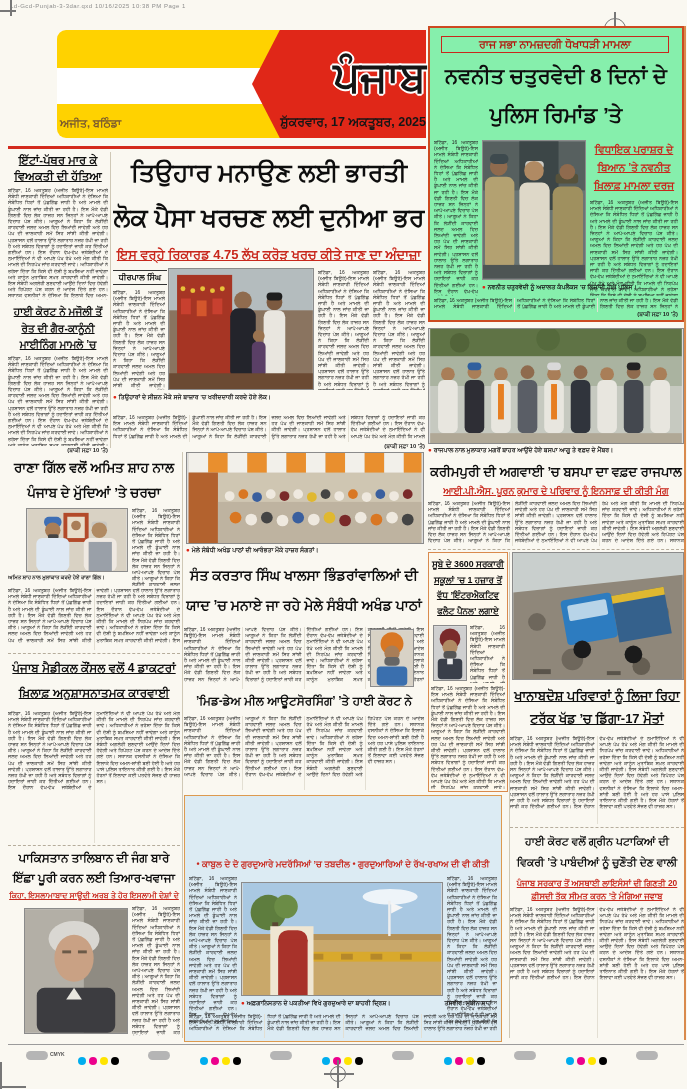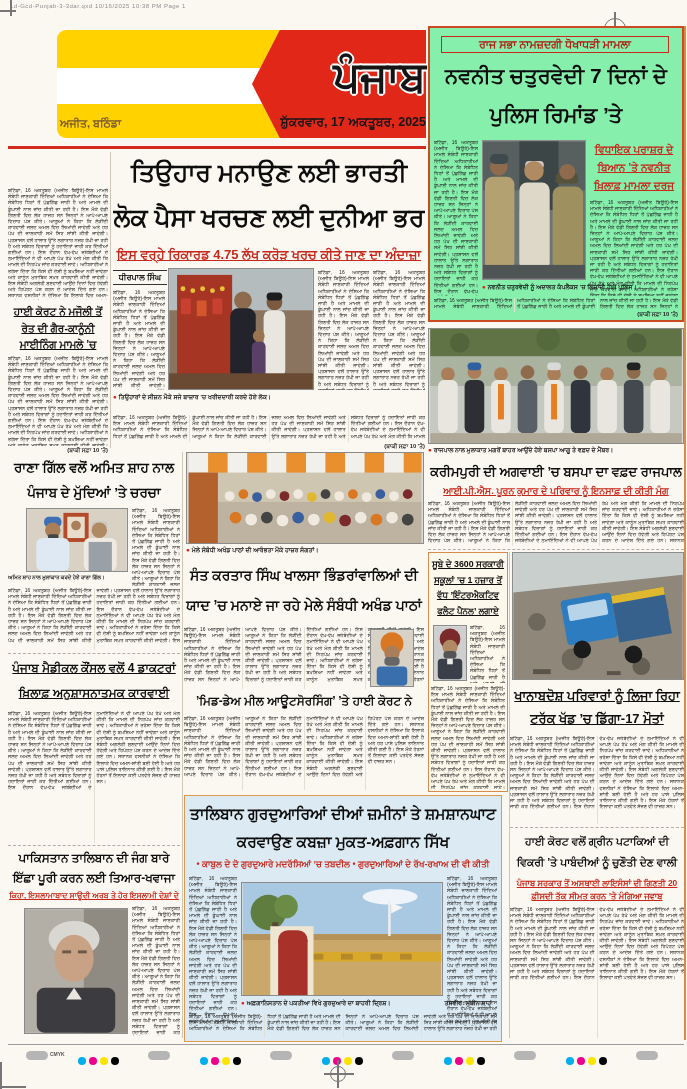--- a/index.html
+++ b/index.html
@@ -41,20 +41,21 @@
   <div class="abs crossline" style="left:614px;top:12px;width:1.5px;height:34px;"></div>
 
   <div class="abs" style="left:57px;top:30px;width:247px;height:108px;background:#ffd200;border-radius:9px;"></div>
   <div class="abs" style="left:57px;top:68px;width:247px;height:36px;background:#ffffff;"></div>
   <div class="abs" style="left:252px;top:30px;width:174px;height:108px;background:#e02718;clip-path:polygon(0% 50%,16% 0%,100% 0%,100% 100%,16% 100%);"></div>
   <div class="abs brandR" style="left:282px;top:22px;width:144px;height:108px;line-height:110px;font-size:42px;text-align:right;">ਪੰਜਾਬ</div>
   <div class="abs" style="left:60px;top:117px;width:160px;font-size:11px;font-weight:700;color:#7a5a2e;">ਅਜੀਤ, ਬਠਿੰਡਾ</div>
   <div class="abs" style="left:230px;top:115px;width:196px;font-size:12.5px;font-weight:700;color:#161616;text-align:right;">ਸ਼ੁੱਕਰਵਾਰ, 17 ਅਕਤੂਬਰ, 2025</div>
   <div class="abs" style="left:8px;top:146px;width:418px;height:3px;background:#d32b1e;"></div>
 
+  <div class="abs hl u" style="left:8px;top:153px;width:100px;height:32px;font-size:11.5px;line-height:15.5px;">ਇੱਟਾਂ-ਪੱਥਰ ਮਾਰ ਕੇ ਵਿਅਕਤੀ ਦੀ ਹੱਤਿਆ</div>
   <div class="abs body" style="left:8px;top:188px;width:100px;height:112px;">ਬਠਿੰਡਾ, 16 ਅਕਤੂਬਰ (ਅਜੀਤ ਬਿਊਰੋ)-ਇਸ ਮਾਮਲੇ ਸੰਬੰਧੀ ਜਾਣਕਾਰੀ ਦਿੰਦਿਆਂ ਅਧਿਕਾਰੀਆਂ ਨੇ ਦੱਸਿਆ ਕਿ ਸੰਬੰਧਿਤ ਧਿਰਾਂ ਤੋਂ ਪੁੱਛਗਿੱਛ ਜਾਰੀ ਹੈ ਅਤੇ ਮਾਮਲੇ ਦੀ ਡੂੰਘਾਈ ਨਾਲ ਜਾਂਚ ਕੀਤੀ ਜਾ ਰਹੀ ਹੈ। ਇਸ ਮੌਕੇ ਵੱਡੀ ਗਿਣਤੀ ਵਿਚ ਲੋਕ ਹਾਜ਼ਰ ਸਨ ਜਿਨ੍ਹਾਂ ਨੇ ਆਪੋ-ਆਪਣੇ ਵਿਚਾਰ ਪੇਸ਼ ਕੀਤੇ। ਆਗੂਆਂ ਨੇ ਕਿਹਾ ਕਿ ਲੋੜੀਂਦੀ ਕਾਰਵਾਈ ਜਲਦ ਅਮਲ ਵਿਚ ਲਿਆਂਦੀ ਜਾਵੇਗੀ ਅਤੇ ਹਰ ਪੱਖ ਦੀ ਜਾਣਕਾਰੀ ਸਮੇਂ ਸਿਰ ਸਾਂਝੀ ਕੀਤੀ ਜਾਵੇਗੀ। ਪ੍ਰਸ਼ਾਸਨ ਵਲੋਂ ਹਾਲਾਤ ਉੱਤੇ ਲਗਾਤਾਰ ਨਜ਼ਰ ਰੱਖੀ ਜਾ ਰਹੀ ਹੈ ਅਤੇ ਸਬੰਧਤ ਵਿਭਾਗਾਂ ਨੂੰ ਹਦਾਇਤਾਂ ਜਾਰੀ ਕਰ ਦਿੱਤੀਆਂ ਗਈਆਂ ਹਨ। ਇਸ ਦੌਰਾਨ ਵੱਖ-ਵੱਖ ਜਥੇਬੰਦੀਆਂ ਦੇ ਨੁਮਾਇੰਦਿਆਂ ਨੇ ਵੀ ਆਪਣੇ ਪੱਖ ਰੱਖੇ ਅਤੇ ਮੰਗ ਕੀਤੀ ਕਿ ਮਾਮਲੇ ਦੀ ਨਿਰਪੱਖ ਜਾਂਚ ਕਰਵਾਈ ਜਾਵੇ। ਅਧਿਕਾਰੀਆਂ ਨੇ ਭਰੋਸਾ ਦਿੱਤਾ ਕਿ ਕਿਸੇ ਵੀ ਦੋਸ਼ੀ ਨੂੰ ਬਖ਼ਸ਼ਿਆ ਨਹੀਂ ਜਾਵੇਗਾ ਅਤੇ ਕਾਨੂੰਨ ਮੁਤਾਬਿਕ ਸਖ਼ਤ ਕਾਰਵਾਈ ਕੀਤੀ ਜਾਵੇਗੀ। ਇਸ ਸੰਬੰਧੀ ਅਗਲੇਰੀ ਸੁਣਵਾਈ ਆਉਂਦੇ ਦਿਨਾਂ ਵਿਚ ਹੋਵੇਗੀ ਅਤੇ ਰਿਪੋਰਟ ਪੇਸ਼ ਕਰਨ ਦੇ ਆਦੇਸ਼ ਦਿੱਤੇ ਗਏ ਹਨ। ਸਥਾਨਕ ਵਸਨੀਕਾਂ ਨੇ ਦੱਸਿਆ ਕਿ ਇਲਾਕੇ ਵਿਚ ਅਮਨ-ਸ਼ਾਂਤੀ ਬਣੀ ਹੋਈ ਹੈ ਅਤੇ ਹਰ ਪਾਸੇ ਪੁਲਿਸ ਤਾਇਨਾਤ ਕੀਤੀ ਗਈ ਹੈ। ਇਸ ਮੌਕੇ ਹੋਰਨਾਂ ਤੋਂ ਇਲਾਵਾ ਕਈ ਪਤਵੰਤੇ ਸੱਜਣ ਵੀ ਹਾਜ਼ਰ ਸਨ।</div>
   <div class="abs hl u" style="left:8px;top:303px;width:100px;height:50px;font-size:10.5px;line-height:16.5px;">ਹਾਈ ਕੋਰਟ ਨੇ ਮਜੌਲੀ ਤੋਂ ਰੇਤ ਦੀ ਗੈਰ-ਕਾਨੂੰਨੀ ਮਾਈਨਿੰਗ ਮਾਮਲੇ ’ਚ ਪੰਜਾਬ ਸਰਕਾਰ ਤੋਂ ਮੰਗਿਆ ਜਵਾਬ</div>
   <div class="abs body" style="left:8px;top:356px;width:100px;height:90px;">ਬਠਿੰਡਾ, 16 ਅਕਤੂਬਰ (ਅਜੀਤ ਬਿਊਰੋ)-ਇਸ ਮਾਮਲੇ ਸੰਬੰਧੀ ਜਾਣਕਾਰੀ ਦਿੰਦਿਆਂ ਅਧਿਕਾਰੀਆਂ ਨੇ ਦੱਸਿਆ ਕਿ ਸੰਬੰਧਿਤ ਧਿਰਾਂ ਤੋਂ ਪੁੱਛਗਿੱਛ ਜਾਰੀ ਹੈ ਅਤੇ ਮਾਮਲੇ ਦੀ ਡੂੰਘਾਈ ਨਾਲ ਜਾਂਚ ਕੀਤੀ ਜਾ ਰਹੀ ਹੈ। ਇਸ ਮੌਕੇ ਵੱਡੀ ਗਿਣਤੀ ਵਿਚ ਲੋਕ ਹਾਜ਼ਰ ਸਨ ਜਿਨ੍ਹਾਂ ਨੇ ਆਪੋ-ਆਪਣੇ ਵਿਚਾਰ ਪੇਸ਼ ਕੀਤੇ। ਆਗੂਆਂ ਨੇ ਕਿਹਾ ਕਿ ਲੋੜੀਂਦੀ ਕਾਰਵਾਈ ਜਲਦ ਅਮਲ ਵਿਚ ਲਿਆਂਦੀ ਜਾਵੇਗੀ ਅਤੇ ਹਰ ਪੱਖ ਦੀ ਜਾਣਕਾਰੀ ਸਮੇਂ ਸਿਰ ਸਾਂਝੀ ਕੀਤੀ ਜਾਵੇਗੀ। ਪ੍ਰਸ਼ਾਸਨ ਵਲੋਂ ਹਾਲਾਤ ਉੱਤੇ ਲਗਾਤਾਰ ਨਜ਼ਰ ਰੱਖੀ ਜਾ ਰਹੀ ਹੈ ਅਤੇ ਸਬੰਧਤ ਵਿਭਾਗਾਂ ਨੂੰ ਹਦਾਇਤਾਂ ਜਾਰੀ ਕਰ ਦਿੱਤੀਆਂ ਗਈਆਂ ਹਨ। ਇਸ ਦੌਰਾਨ ਵੱਖ-ਵੱਖ ਜਥੇਬੰਦੀਆਂ ਦੇ ਨੁਮਾਇੰਦਿਆਂ ਨੇ ਵੀ ਆਪਣੇ ਪੱਖ ਰੱਖੇ ਅਤੇ ਮੰਗ ਕੀਤੀ ਕਿ ਮਾਮਲੇ ਦੀ ਨਿਰਪੱਖ ਜਾਂਚ ਕਰਵਾਈ ਜਾਵੇ। ਅਧਿਕਾਰੀਆਂ ਨੇ ਭਰੋਸਾ ਦਿੱਤਾ ਕਿ ਕਿਸੇ ਵੀ ਦੋਸ਼ੀ ਨੂੰ ਬਖ਼ਸ਼ਿਆ ਨਹੀਂ ਜਾਵੇਗਾ ਅਤੇ ਕਾਨੂੰਨ ਮੁਤਾਬਿਕ ਸਖ਼ਤ ਕਾਰਵਾਈ ਕੀਤੀ ਜਾਵੇਗੀ। ਇਸ ਸੰਬੰਧੀ ਅਗਲੇਰੀ ਸੁਣਵਾਈ ਆਉਂਦੇ ਦਿਨਾਂ ਵਿਚ ਹੋਵੇਗੀ ਅਤੇ ਰਿਪੋਰਟ ਪੇਸ਼ ਕਰਨ ਦੇ ਆਦੇਸ਼ ਦਿੱਤੇ ਗਏ ਹਨ। ਸਥਾਨਕ ਵਸਨੀਕਾਂ ਨੇ ਦੱਸਿਆ ਕਿ ਇਲਾਕੇ ਵਿਚ ਅਮਨ-ਸ਼ਾਂਤੀ ਬਣੀ ਹੋਈ ਹੈ ਅਤੇ ਹਰ ਪਾਸੇ ਪੁਲਿਸ ਤਾਇਨਾਤ ਕੀਤੀ ਗਈ ਹੈ। ਇਸ ਮੌਕੇ ਹੋਰਨਾਂ ਤੋਂ ਇਲਾਵਾ ਕਈ ਪਤਵੰਤੇ ਸੱਜਣ ਵੀ ਹਾਜ਼ਰ ਸਨ।</div>
   <div class="abs cont" style="left:8px;top:447px;width:100px;">(ਬਾਕੀ ਸਫ਼ਾ 10 ’ਤੇ)</div>
   <div class="abs vr" style="left:110px;top:152px;width:1px;height:296px;"></div>
 
   <div class="abs hl" style="left:113px;top:150px;width:312px;height:93px;font-size:25px;line-height:45px;">ਤਿਉਹਾਰ ਮਨਾਉਣ ਲਈ ਭਾਰਤੀ ਲੋਕ ਪੈਸਾ ਖਰਚਣ ਲਈ ਦੁਨੀਆ ਭਰ ’ਚ ਮੋਹਰੀ</div>
   <div class="abs sub u" style="left:113px;top:245px;width:312px;height:20px;font-size:13px;line-height:20px;">ਇਸ ਵਰ੍ਹੇ ਰਿਕਾਰਡ 4.75 ਲੱਖ ਕਰੋੜ ਖਰਚ ਕੀਤੇ ਜਾਣ ਦਾ ਅੰਦਾਜ਼ਾ</div>
   <div class="abs" style="left:113px;top:270px;width:54px;height:15px;font-size:8.2px;font-weight:700;text-align:center;border-top:1px solid #333;border-bottom:1px solid #333;line-height:14px;overflow:hidden;">ਧੀਰਪਾਲ ਸਿੰਘ</div>
   <div class="abs body" style="left:113px;top:290px;width:52px;height:100px;">ਬਠਿੰਡਾ, 16 ਅਕਤੂਬਰ (ਅਜੀਤ ਬਿਊਰੋ)-ਇਸ ਮਾਮਲੇ ਸੰਬੰਧੀ ਜਾਣਕਾਰੀ ਦਿੰਦਿਆਂ ਅਧਿਕਾਰੀਆਂ ਨੇ ਦੱਸਿਆ ਕਿ ਸੰਬੰਧਿਤ ਧਿਰਾਂ ਤੋਂ ਪੁੱਛਗਿੱਛ ਜਾਰੀ ਹੈ ਅਤੇ ਮਾਮਲੇ ਦੀ ਡੂੰਘਾਈ ਨਾਲ ਜਾਂਚ ਕੀਤੀ ਜਾ ਰਹੀ ਹੈ। ਇਸ ਮੌਕੇ ਵੱਡੀ ਗਿਣਤੀ ਵਿਚ ਲੋਕ ਹਾਜ਼ਰ ਸਨ ਜਿਨ੍ਹਾਂ ਨੇ ਆਪੋ-ਆਪਣੇ ਵਿਚਾਰ ਪੇਸ਼ ਕੀਤੇ। ਆਗੂਆਂ ਨੇ ਕਿਹਾ ਕਿ ਲੋੜੀਂਦੀ ਕਾਰਵਾਈ ਜਲਦ ਅਮਲ ਵਿਚ ਲਿਆਂਦੀ ਜਾਵੇਗੀ ਅਤੇ ਹਰ ਪੱਖ ਦੀ ਜਾਣਕਾਰੀ ਸਮੇਂ ਸਿਰ ਸਾਂਝੀ ਕੀਤੀ ਜਾਵੇਗੀ। ਪ੍ਰਸ਼ਾਸਨ ਵਲੋਂ ਹਾਲਾਤ ਉੱਤੇ ਲਗਾਤਾਰ ਨਜ਼ਰ ਰੱਖੀ ਜਾ ਰਹੀ ਹੈ ਅਤੇ ਸਬੰਧਤ ਵਿਭਾਗਾਂ ਨੂੰ ਹਦਾਇਤਾਂ ਜਾਰੀ ਕਰ ਦਿੱਤੀਆਂ ਗਈਆਂ ਹਨ। ਇਸ ਦੌਰਾਨ ਵੱਖ-ਵੱਖ ਜਥੇਬੰਦੀਆਂ ਦੇ ਨੁਮਾਇੰਦਿਆਂ ਨੇ ਵੀ ਆਪਣੇ ਪੱਖ ਰੱਖੇ ਅਤੇ ਮੰਗ ਕੀਤੀ ਕਿ ਮਾਮਲੇ ਦੀ ਨਿਰਪੱਖ ਜਾਂਚ ਕਰਵਾਈ ਜਾਵੇ। ਅਧਿਕਾਰੀਆਂ ਨੇ ਭਰੋਸਾ ਦਿੱਤਾ ਕਿ ਕਿਸੇ ਵੀ ਦੋਸ਼ੀ ਨੂੰ ਬਖ਼ਸ਼ਿਆ ਨਹੀਂ ਜਾਵੇਗਾ ਅਤੇ ਕਾਨੂੰਨ ਮੁਤਾਬਿਕ ਸਖ਼ਤ ਕਾਰਵਾਈ ਕੀਤੀ ਜਾਵੇਗੀ। ਇਸ ਸੰਬੰਧੀ ਅਗਲੇਰੀ ਸੁਣਵਾਈ ਆਉਂਦੇ ਦਿਨਾਂ ਵਿਚ ਹੋਵੇਗੀ ਅਤੇ ਰਿਪੋਰਟ ਪੇਸ਼ ਕਰਨ ਦੇ ਆਦੇਸ਼ ਦਿੱਤੇ ਗਏ ਹਨ। ਸਥਾਨਕ ਵਸਨੀਕਾਂ ਨੇ ਦੱਸਿਆ ਕਿ ਇਲਾਕੇ ਵਿਚ ਅਮਨ-ਸ਼ਾਂਤੀ ਬਣੀ ਹੋਈ ਹੈ ਅਤੇ ਹਰ ਪਾਸੇ ਪੁਲਿਸ ਤਾਇਨਾਤ ਕੀਤੀ ਗਈ ਹੈ। ਇਸ ਮੌਕੇ ਹੋਰਨਾਂ ਤੋਂ ਇਲਾਵਾ ਕਈ ਪਤਵੰਤੇ ਸੱਜਣ ਵੀ ਹਾਜ਼ਰ ਸਨ।</div>
@@ -80,21 +81,21 @@
     <rect y="106" width="146" height="16" fill="#6b4a33"></rect>
   </svg>
   <div class="abs body" style="left:318px;top:270px;width:51px;height:120px;">ਬਠਿੰਡਾ, 16 ਅਕਤੂਬਰ (ਅਜੀਤ ਬਿਊਰੋ)-ਇਸ ਮਾਮਲੇ ਸੰਬੰਧੀ ਜਾਣਕਾਰੀ ਦਿੰਦਿਆਂ ਅਧਿਕਾਰੀਆਂ ਨੇ ਦੱਸਿਆ ਕਿ ਸੰਬੰਧਿਤ ਧਿਰਾਂ ਤੋਂ ਪੁੱਛਗਿੱਛ ਜਾਰੀ ਹੈ ਅਤੇ ਮਾਮਲੇ ਦੀ ਡੂੰਘਾਈ ਨਾਲ ਜਾਂਚ ਕੀਤੀ ਜਾ ਰਹੀ ਹੈ। ਇਸ ਮੌਕੇ ਵੱਡੀ ਗਿਣਤੀ ਵਿਚ ਲੋਕ ਹਾਜ਼ਰ ਸਨ ਜਿਨ੍ਹਾਂ ਨੇ ਆਪੋ-ਆਪਣੇ ਵਿਚਾਰ ਪੇਸ਼ ਕੀਤੇ। ਆਗੂਆਂ ਨੇ ਕਿਹਾ ਕਿ ਲੋੜੀਂਦੀ ਕਾਰਵਾਈ ਜਲਦ ਅਮਲ ਵਿਚ ਲਿਆਂਦੀ ਜਾਵੇਗੀ ਅਤੇ ਹਰ ਪੱਖ ਦੀ ਜਾਣਕਾਰੀ ਸਮੇਂ ਸਿਰ ਸਾਂਝੀ ਕੀਤੀ ਜਾਵੇਗੀ। ਪ੍ਰਸ਼ਾਸਨ ਵਲੋਂ ਹਾਲਾਤ ਉੱਤੇ ਲਗਾਤਾਰ ਨਜ਼ਰ ਰੱਖੀ ਜਾ ਰਹੀ ਹੈ ਅਤੇ ਸਬੰਧਤ ਵਿਭਾਗਾਂ ਨੂੰ ਹਦਾਇਤਾਂ ਜਾਰੀ ਕਰ ਦਿੱਤੀਆਂ ਗਈਆਂ ਹਨ। ਇਸ ਦੌਰਾਨ ਵੱਖ-ਵੱਖ ਜਥੇਬੰਦੀਆਂ ਦੇ ਨੁਮਾਇੰਦਿਆਂ ਨੇ ਵੀ ਆਪਣੇ ਪੱਖ ਰੱਖੇ ਅਤੇ ਮੰਗ ਕੀਤੀ ਕਿ ਮਾਮਲੇ ਦੀ ਨਿਰਪੱਖ ਜਾਂਚ ਕਰਵਾਈ ਜਾਵੇ। ਅਧਿਕਾਰੀਆਂ ਨੇ ਭਰੋਸਾ ਦਿੱਤਾ ਕਿ ਕਿਸੇ ਵੀ ਦੋਸ਼ੀ ਨੂੰ ਬਖ਼ਸ਼ਿਆ ਨਹੀਂ ਜਾਵੇਗਾ ਅਤੇ ਕਾਨੂੰਨ ਮੁਤਾਬਿਕ ਸਖ਼ਤ ਕਾਰਵਾਈ ਕੀਤੀ ਜਾਵੇਗੀ। ਇਸ ਸੰਬੰਧੀ ਅਗਲੇਰੀ ਸੁਣਵਾਈ ਆਉਂਦੇ ਦਿਨਾਂ ਵਿਚ ਹੋਵੇਗੀ ਅਤੇ ਰਿਪੋਰਟ ਪੇਸ਼ ਕਰਨ ਦੇ ਆਦੇਸ਼ ਦਿੱਤੇ ਗਏ ਹਨ। ਸਥਾਨਕ ਵਸਨੀਕਾਂ ਨੇ ਦੱਸਿਆ ਕਿ ਇਲਾਕੇ ਵਿਚ ਅਮਨ-ਸ਼ਾਂਤੀ ਬਣੀ ਹੋਈ ਹੈ ਅਤੇ ਹਰ ਪਾਸੇ ਪੁਲਿਸ ਤਾਇਨਾਤ ਕੀਤੀ ਗਈ ਹੈ। ਇਸ ਮੌਕੇ ਹੋਰਨਾਂ ਤੋਂ ਇਲਾਵਾ ਕਈ ਪਤਵੰਤੇ ਸੱਜਣ ਵੀ ਹਾਜ਼ਰ ਸਨ।</div>
   <div class="abs body" style="left:373px;top:270px;width:52px;height:120px;">ਬਠਿੰਡਾ, 16 ਅਕਤੂਬਰ (ਅਜੀਤ ਬਿਊਰੋ)-ਇਸ ਮਾਮਲੇ ਸੰਬੰਧੀ ਜਾਣਕਾਰੀ ਦਿੰਦਿਆਂ ਅਧਿਕਾਰੀਆਂ ਨੇ ਦੱਸਿਆ ਕਿ ਸੰਬੰਧਿਤ ਧਿਰਾਂ ਤੋਂ ਪੁੱਛਗਿੱਛ ਜਾਰੀ ਹੈ ਅਤੇ ਮਾਮਲੇ ਦੀ ਡੂੰਘਾਈ ਨਾਲ ਜਾਂਚ ਕੀਤੀ ਜਾ ਰਹੀ ਹੈ। ਇਸ ਮੌਕੇ ਵੱਡੀ ਗਿਣਤੀ ਵਿਚ ਲੋਕ ਹਾਜ਼ਰ ਸਨ ਜਿਨ੍ਹਾਂ ਨੇ ਆਪੋ-ਆਪਣੇ ਵਿਚਾਰ ਪੇਸ਼ ਕੀਤੇ। ਆਗੂਆਂ ਨੇ ਕਿਹਾ ਕਿ ਲੋੜੀਂਦੀ ਕਾਰਵਾਈ ਜਲਦ ਅਮਲ ਵਿਚ ਲਿਆਂਦੀ ਜਾਵੇਗੀ ਅਤੇ ਹਰ ਪੱਖ ਦੀ ਜਾਣਕਾਰੀ ਸਮੇਂ ਸਿਰ ਸਾਂਝੀ ਕੀਤੀ ਜਾਵੇਗੀ। ਪ੍ਰਸ਼ਾਸਨ ਵਲੋਂ ਹਾਲਾਤ ਉੱਤੇ ਲਗਾਤਾਰ ਨਜ਼ਰ ਰੱਖੀ ਜਾ ਰਹੀ ਹੈ ਅਤੇ ਸਬੰਧਤ ਵਿਭਾਗਾਂ ਨੂੰ ਹਦਾਇਤਾਂ ਜਾਰੀ ਕਰ ਦਿੱਤੀਆਂ ਗਈਆਂ ਹਨ। ਇਸ ਦੌਰਾਨ ਵੱਖ-ਵੱਖ ਜਥੇਬੰਦੀਆਂ ਦੇ ਨੁਮਾਇੰਦਿਆਂ ਨੇ ਵੀ ਆਪਣੇ ਪੱਖ ਰੱਖੇ ਅਤੇ ਮੰਗ ਕੀਤੀ ਕਿ ਮਾਮਲੇ ਦੀ ਨਿਰਪੱਖ ਜਾਂਚ ਕਰਵਾਈ ਜਾਵੇ। ਅਧਿਕਾਰੀਆਂ ਨੇ ਭਰੋਸਾ ਦਿੱਤਾ ਕਿ ਕਿਸੇ ਵੀ ਦੋਸ਼ੀ ਨੂੰ ਬਖ਼ਸ਼ਿਆ ਨਹੀਂ ਜਾਵੇਗਾ ਅਤੇ ਕਾਨੂੰਨ ਮੁਤਾਬਿਕ ਸਖ਼ਤ ਕਾਰਵਾਈ ਕੀਤੀ ਜਾਵੇਗੀ। ਇਸ ਸੰਬੰਧੀ ਅਗਲੇਰੀ ਸੁਣਵਾਈ ਆਉਂਦੇ ਦਿਨਾਂ ਵਿਚ ਹੋਵੇਗੀ ਅਤੇ ਰਿਪੋਰਟ ਪੇਸ਼ ਕਰਨ ਦੇ ਆਦੇਸ਼ ਦਿੱਤੇ ਗਏ ਹਨ। ਸਥਾਨਕ ਵਸਨੀਕਾਂ ਨੇ ਦੱਸਿਆ ਕਿ ਇਲਾਕੇ ਵਿਚ ਅਮਨ-ਸ਼ਾਂਤੀ ਬਣੀ ਹੋਈ ਹੈ ਅਤੇ ਹਰ ਪਾਸੇ ਪੁਲਿਸ ਤਾਇਨਾਤ ਕੀਤੀ ਗਈ ਹੈ। ਇਸ ਮੌਕੇ ਹੋਰਨਾਂ ਤੋਂ ਇਲਾਵਾ ਕਈ ਪਤਵੰਤੇ ਸੱਜਣ ਵੀ ਹਾਜ਼ਰ ਸਨ।</div>
   <div class="abs cap" style="left:113px;top:393px;width:316px;height:19px;"><span class="marker">●</span><span>ਤਿਉਹਾਰਾਂ ਦੇ ਸੀਜ਼ਨ ਮੌਕੇ ਸਜੇ ਬਾਜ਼ਾਰ ’ਚ ਖਰੀਦਦਾਰੀ ਕਰਦੇ ਹੋਏ ਲੋਕ।</span></div>
   <div class="abs body cols4" style="left:113px;top:415px;width:312px;height:27px;">ਬਠਿੰਡਾ, 16 ਅਕਤੂਬਰ (ਅਜੀਤ ਬਿਊਰੋ)-ਇਸ ਮਾਮਲੇ ਸੰਬੰਧੀ ਜਾਣਕਾਰੀ ਦਿੰਦਿਆਂ ਅਧਿਕਾਰੀਆਂ ਨੇ ਦੱਸਿਆ ਕਿ ਸੰਬੰਧਿਤ ਧਿਰਾਂ ਤੋਂ ਪੁੱਛਗਿੱਛ ਜਾਰੀ ਹੈ ਅਤੇ ਮਾਮਲੇ ਦੀ ਡੂੰਘਾਈ ਨਾਲ ਜਾਂਚ ਕੀਤੀ ਜਾ ਰਹੀ ਹੈ। ਇਸ ਮੌਕੇ ਵੱਡੀ ਗਿਣਤੀ ਵਿਚ ਲੋਕ ਹਾਜ਼ਰ ਸਨ ਜਿਨ੍ਹਾਂ ਨੇ ਆਪੋ-ਆਪਣੇ ਵਿਚਾਰ ਪੇਸ਼ ਕੀਤੇ। ਆਗੂਆਂ ਨੇ ਕਿਹਾ ਕਿ ਲੋੜੀਂਦੀ ਕਾਰਵਾਈ ਜਲਦ ਅਮਲ ਵਿਚ ਲਿਆਂਦੀ ਜਾਵੇਗੀ ਅਤੇ ਹਰ ਪੱਖ ਦੀ ਜਾਣਕਾਰੀ ਸਮੇਂ ਸਿਰ ਸਾਂਝੀ ਕੀਤੀ ਜਾਵੇਗੀ। ਪ੍ਰਸ਼ਾਸਨ ਵਲੋਂ ਹਾਲਾਤ ਉੱਤੇ ਲਗਾਤਾਰ ਨਜ਼ਰ ਰੱਖੀ ਜਾ ਰਹੀ ਹੈ ਅਤੇ ਸਬੰਧਤ ਵਿਭਾਗਾਂ ਨੂੰ ਹਦਾਇਤਾਂ ਜਾਰੀ ਕਰ ਦਿੱਤੀਆਂ ਗਈਆਂ ਹਨ। ਇਸ ਦੌਰਾਨ ਵੱਖ-ਵੱਖ ਜਥੇਬੰਦੀਆਂ ਦੇ ਨੁਮਾਇੰਦਿਆਂ ਨੇ ਵੀ ਆਪਣੇ ਪੱਖ ਰੱਖੇ ਅਤੇ ਮੰਗ ਕੀਤੀ ਕਿ ਮਾਮਲੇ ਦੀ ਨਿਰਪੱਖ ਜਾਂਚ ਕਰਵਾਈ ਜਾਵੇ। ਅਧਿਕਾਰੀਆਂ ਨੇ ਭਰੋਸਾ ਦਿੱਤਾ ਕਿ ਕਿਸੇ ਵੀ ਦੋਸ਼ੀ ਨੂੰ ਬਖ਼ਸ਼ਿਆ ਨਹੀਂ ਜਾਵੇਗਾ ਅਤੇ ਕਾਨੂੰਨ ਮੁਤਾਬਿਕ ਸਖ਼ਤ ਕਾਰਵਾਈ ਕੀਤੀ ਜਾਵੇਗੀ। ਇਸ ਸੰਬੰਧੀ ਅਗਲੇਰੀ ਸੁਣਵਾਈ ਆਉਂਦੇ ਦਿਨਾਂ ਵਿਚ ਹੋਵੇਗੀ ਅਤੇ ਰਿਪੋਰਟ ਪੇਸ਼ ਕਰਨ ਦੇ ਆਦੇਸ਼ ਦਿੱਤੇ ਗਏ ਹਨ। ਸਥਾਨਕ ਵਸਨੀਕਾਂ ਨੇ ਦੱਸਿਆ ਕਿ ਇਲਾਕੇ ਵਿਚ ਅਮਨ-ਸ਼ਾਂਤੀ ਬਣੀ ਹੋਈ ਹੈ ਅਤੇ ਹਰ ਪਾਸੇ ਪੁਲਿਸ ਤਾਇਨਾਤ ਕੀਤੀ ਗਈ ਹੈ। ਇਸ ਮੌਕੇ ਹੋਰਨਾਂ ਤੋਂ ਇਲਾਵਾ ਕਈ ਪਤਵੰਤੇ ਸੱਜਣ ਵੀ ਹਾਜ਼ਰ ਸਨ।</div>
   <div class="abs cont" style="left:335px;top:443px;width:90px;">(ਬਾਕੀ ਸਫ਼ਾ 10 ’ਤੇ)</div>
 
   <div class="abs" style="left:428px;top:26px;width:256px;height:296px;border:2px solid #cc4a21;background:#86efac;">
     <div class="abs kicker" style="left:11px;top:8px;width:228px;height:17px;font-size:11px;line-height:15px;">ਰਾਜ ਸਭਾ ਨਾਮਜ਼ਦਗੀ ਧੋਖਾਧੜੀ ਮਾਮਲਾ</div>
-    <div class="abs hl" style="left:4px;top:28px;width:244px;height:80px;font-size:21px;line-height:39px;">ਨਵਨੀਤ ਚਤੁਰਵੇਦੀ 7 ਦਿਨਾਂ ਦੇ ਪੁਲਿਸ ਰਿਮਾਂਡ ’ਤੇ</div>
+    <div class="abs hl" style="left:4px;top:28px;width:244px;height:80px;font-size:21px;line-height:39px;">ਨਵਨੀਤ ਚਤੁਰਵੇਦੀ 8 ਦਿਨਾਂ ਦੇ ਪੁਲਿਸ ਰਿਮਾਂਡ ’ਤੇ</div>
     <div class="abs body" style="left:4px;top:112px;width:44px;height:156px;">ਬਠਿੰਡਾ, 16 ਅਕਤੂਬਰ (ਅਜੀਤ ਬਿਊਰੋ)-ਇਸ ਮਾਮਲੇ ਸੰਬੰਧੀ ਜਾਣਕਾਰੀ ਦਿੰਦਿਆਂ ਅਧਿਕਾਰੀਆਂ ਨੇ ਦੱਸਿਆ ਕਿ ਸੰਬੰਧਿਤ ਧਿਰਾਂ ਤੋਂ ਪੁੱਛਗਿੱਛ ਜਾਰੀ ਹੈ ਅਤੇ ਮਾਮਲੇ ਦੀ ਡੂੰਘਾਈ ਨਾਲ ਜਾਂਚ ਕੀਤੀ ਜਾ ਰਹੀ ਹੈ। ਇਸ ਮੌਕੇ ਵੱਡੀ ਗਿਣਤੀ ਵਿਚ ਲੋਕ ਹਾਜ਼ਰ ਸਨ ਜਿਨ੍ਹਾਂ ਨੇ ਆਪੋ-ਆਪਣੇ ਵਿਚਾਰ ਪੇਸ਼ ਕੀਤੇ। ਆਗੂਆਂ ਨੇ ਕਿਹਾ ਕਿ ਲੋੜੀਂਦੀ ਕਾਰਵਾਈ ਜਲਦ ਅਮਲ ਵਿਚ ਲਿਆਂਦੀ ਜਾਵੇਗੀ ਅਤੇ ਹਰ ਪੱਖ ਦੀ ਜਾਣਕਾਰੀ ਸਮੇਂ ਸਿਰ ਸਾਂਝੀ ਕੀਤੀ ਜਾਵੇਗੀ। ਪ੍ਰਸ਼ਾਸਨ ਵਲੋਂ ਹਾਲਾਤ ਉੱਤੇ ਲਗਾਤਾਰ ਨਜ਼ਰ ਰੱਖੀ ਜਾ ਰਹੀ ਹੈ ਅਤੇ ਸਬੰਧਤ ਵਿਭਾਗਾਂ ਨੂੰ ਹਦਾਇਤਾਂ ਜਾਰੀ ਕਰ ਦਿੱਤੀਆਂ ਗਈਆਂ ਹਨ। ਇਸ ਦੌਰਾਨ ਵੱਖ-ਵੱਖ ਜਥੇਬੰਦੀਆਂ ਦੇ ਨੁਮਾਇੰਦਿਆਂ ਨੇ ਵੀ ਆਪਣੇ ਪੱਖ ਰੱਖੇ ਅਤੇ ਮੰਗ ਕੀਤੀ ਕਿ ਮਾਮਲੇ ਦੀ ਨਿਰਪੱਖ ਜਾਂਚ ਕਰਵਾਈ ਜਾਵੇ। ਅਧਿਕਾਰੀਆਂ ਨੇ ਭਰੋਸਾ ਦਿੱਤਾ ਕਿ ਕਿਸੇ ਵੀ ਦੋਸ਼ੀ ਨੂੰ ਬਖ਼ਸ਼ਿਆ ਨਹੀਂ ਜਾਵੇਗਾ ਅਤੇ ਕਾਨੂੰਨ ਮੁਤਾਬਿਕ ਸਖ਼ਤ ਕਾਰਵਾਈ ਕੀਤੀ ਜਾਵੇਗੀ। ਇਸ ਸੰਬੰਧੀ ਅਗਲੇਰੀ ਸੁਣਵਾਈ ਆਉਂਦੇ ਦਿਨਾਂ ਵਿਚ ਹੋਵੇਗੀ ਅਤੇ ਰਿਪੋਰਟ ਪੇਸ਼ ਕਰਨ ਦੇ ਆਦੇਸ਼ ਦਿੱਤੇ ਗਏ ਹਨ। ਸਥਾਨਕ ਵਸਨੀਕਾਂ ਨੇ ਦੱਸਿਆ ਕਿ ਇਲਾਕੇ ਵਿਚ ਅਮਨ-ਸ਼ਾਂਤੀ ਬਣੀ ਹੋਈ ਹੈ ਅਤੇ ਹਰ ਪਾਸੇ ਪੁਲਿਸ ਤਾਇਨਾਤ ਕੀਤੀ ਗਈ ਹੈ। ਇਸ ਮੌਕੇ ਹੋਰਨਾਂ ਤੋਂ ਇਲਾਵਾ ਕਈ ਪਤਵੰਤੇ ਸੱਜਣ ਵੀ ਹਾਜ਼ਰ ਸਨ।</div>
     <svg class="abs photo" style="left:52px;top:112px;" width="104" height="140" viewBox="0 0 104 140" role="img">
       <rect width="104" height="140" fill="#6a7574"></rect>
         <rect width="104" height="50" fill="#57605f"></rect>
       <rect x="37" width="40" height="70" fill="#3c4647"></rect>
       <circle cx="16" cy="26" r="9" fill="#8f6b4e"></circle>
         <rect x="7" y="13" width="19" height="10" rx="5" fill="#3e4a4e"></rect>
       <rect x="2" y="36" width="30" height="96" rx="8" fill="#b3a171"></rect>
       <rect x="43" y="20" width="19" height="8" rx="4" fill="#cfcdc6"></rect>
         <circle cx="52" cy="30" r="10" fill="#b08a63"></circle>
@@ -286,21 +287,20 @@
     <ellipse cx="50" cy="30" rx="26" ry="18" fill="#d9d7d2"></ellipse>
     <ellipse cx="50" cy="50" rx="20" ry="24" fill="#c9a184"></ellipse>
     <rect x="38" y="42" width="9" height="3" fill="#6b5a48"></rect>
       <rect x="54" y="42" width="9" height="3" fill="#6b5a48"></rect>
     <rect x="12" y="80" width="80" height="46" rx="8" fill="#3c3c40"></rect>
     <polygon points="50,80 42,92 58,92" fill="#e8e6df"></polygon>
   </svg>
   <div class="abs body" style="left:132px;top:906px;width:48px;height:130px;">ਬਠਿੰਡਾ, 16 ਅਕਤੂਬਰ (ਅਜੀਤ ਬਿਊਰੋ)-ਇਸ ਮਾਮਲੇ ਸੰਬੰਧੀ ਜਾਣਕਾਰੀ ਦਿੰਦਿਆਂ ਅਧਿਕਾਰੀਆਂ ਨੇ ਦੱਸਿਆ ਕਿ ਸੰਬੰਧਿਤ ਧਿਰਾਂ ਤੋਂ ਪੁੱਛਗਿੱਛ ਜਾਰੀ ਹੈ ਅਤੇ ਮਾਮਲੇ ਦੀ ਡੂੰਘਾਈ ਨਾਲ ਜਾਂਚ ਕੀਤੀ ਜਾ ਰਹੀ ਹੈ। ਇਸ ਮੌਕੇ ਵੱਡੀ ਗਿਣਤੀ ਵਿਚ ਲੋਕ ਹਾਜ਼ਰ ਸਨ ਜਿਨ੍ਹਾਂ ਨੇ ਆਪੋ-ਆਪਣੇ ਵਿਚਾਰ ਪੇਸ਼ ਕੀਤੇ। ਆਗੂਆਂ ਨੇ ਕਿਹਾ ਕਿ ਲੋੜੀਂਦੀ ਕਾਰਵਾਈ ਜਲਦ ਅਮਲ ਵਿਚ ਲਿਆਂਦੀ ਜਾਵੇਗੀ ਅਤੇ ਹਰ ਪੱਖ ਦੀ ਜਾਣਕਾਰੀ ਸਮੇਂ ਸਿਰ ਸਾਂਝੀ ਕੀਤੀ ਜਾਵੇਗੀ। ਪ੍ਰਸ਼ਾਸਨ ਵਲੋਂ ਹਾਲਾਤ ਉੱਤੇ ਲਗਾਤਾਰ ਨਜ਼ਰ ਰੱਖੀ ਜਾ ਰਹੀ ਹੈ ਅਤੇ ਸਬੰਧਤ ਵਿਭਾਗਾਂ ਨੂੰ ਹਦਾਇਤਾਂ ਜਾਰੀ ਕਰ ਦਿੱਤੀਆਂ ਗਈਆਂ ਹਨ। ਇਸ ਦੌਰਾਨ ਵੱਖ-ਵੱਖ ਜਥੇਬੰਦੀਆਂ ਦੇ ਨੁਮਾਇੰਦਿਆਂ ਨੇ ਵੀ ਆਪਣੇ ਪੱਖ ਰੱਖੇ ਅਤੇ ਮੰਗ ਕੀਤੀ ਕਿ ਮਾਮਲੇ ਦੀ ਨਿਰਪੱਖ ਜਾਂਚ ਕਰਵਾਈ ਜਾਵੇ। ਅਧਿਕਾਰੀਆਂ ਨੇ ਭਰੋਸਾ ਦਿੱਤਾ ਕਿ ਕਿਸੇ ਵੀ ਦੋਸ਼ੀ ਨੂੰ ਬਖ਼ਸ਼ਿਆ ਨਹੀਂ ਜਾਵੇਗਾ ਅਤੇ ਕਾਨੂੰਨ ਮੁਤਾਬਿਕ ਸਖ਼ਤ ਕਾਰਵਾਈ ਕੀਤੀ ਜਾਵੇਗੀ। ਇਸ ਸੰਬੰਧੀ ਅਗਲੇਰੀ ਸੁਣਵਾਈ ਆਉਂਦੇ ਦਿਨਾਂ ਵਿਚ ਹੋਵੇਗੀ ਅਤੇ ਰਿਪੋਰਟ ਪੇਸ਼ ਕਰਨ ਦੇ ਆਦੇਸ਼ ਦਿੱਤੇ ਗਏ ਹਨ। ਸਥਾਨਕ ਵਸਨੀਕਾਂ ਨੇ ਦੱਸਿਆ ਕਿ ਇਲਾਕੇ ਵਿਚ ਅਮਨ-ਸ਼ਾਂਤੀ ਬਣੀ ਹੋਈ ਹੈ ਅਤੇ ਹਰ ਪਾਸੇ ਪੁਲਿਸ ਤਾਇਨਾਤ ਕੀਤੀ ਗਈ ਹੈ। ਇਸ ਮੌਕੇ ਹੋਰਨਾਂ ਤੋਂ ਇਲਾਵਾ ਕਈ ਪਤਵੰਤੇ ਸੱਜਣ ਵੀ ਹਾਜ਼ਰ ਸਨ।</div>
 
   <div class="abs" style="left:184px;top:795px;width:318px;height:247px;background:#dcebf3;border:1.5px solid #dd9a4f;">
-    <div class="abs hl" style="left:4px;top:4px;width:308px;height:56px;font-size:15.5px;line-height:28px;">ਤਾਲਿਬਾਨ ਗੁਰਦੁਆਰਿਆਂ ਦੀਆਂ ਜ਼ਮੀਨਾਂ ਤੇ ਸ਼ਮਸ਼ਾਨਘਾਟ ਕਰਵਾਉਣ ਕਬਜ਼ਾ ਮੁਕਤ-ਅਫ਼ਗਾਨ ਸਿੱਖ</div>
     <div class="abs sub" style="left:4px;top:62px;width:308px;height:14px;font-size:8.8px;line-height:13px;">• ਕਾਬੁਲ ਦੇ ਦੋ ਗੁਰਦੁਆਰੇ ਮਦਰੱਸਿਆਂ ’ਚ ਤਬਦੀਲ  • ਗੁਰਦੁਆਰਿਆਂ ਦੇ ਰੱਖ-ਰਖਾਅ ਦੀ ਵੀ ਕੀਤੀ ਅਪੀਲ</div>
     <div class="abs body" style="left:4px;top:80px;width:48px;height:150px;">ਬਠਿੰਡਾ, 16 ਅਕਤੂਬਰ (ਅਜੀਤ ਬਿਊਰੋ)-ਇਸ ਮਾਮਲੇ ਸੰਬੰਧੀ ਜਾਣਕਾਰੀ ਦਿੰਦਿਆਂ ਅਧਿਕਾਰੀਆਂ ਨੇ ਦੱਸਿਆ ਕਿ ਸੰਬੰਧਿਤ ਧਿਰਾਂ ਤੋਂ ਪੁੱਛਗਿੱਛ ਜਾਰੀ ਹੈ ਅਤੇ ਮਾਮਲੇ ਦੀ ਡੂੰਘਾਈ ਨਾਲ ਜਾਂਚ ਕੀਤੀ ਜਾ ਰਹੀ ਹੈ। ਇਸ ਮੌਕੇ ਵੱਡੀ ਗਿਣਤੀ ਵਿਚ ਲੋਕ ਹਾਜ਼ਰ ਸਨ ਜਿਨ੍ਹਾਂ ਨੇ ਆਪੋ-ਆਪਣੇ ਵਿਚਾਰ ਪੇਸ਼ ਕੀਤੇ। ਆਗੂਆਂ ਨੇ ਕਿਹਾ ਕਿ ਲੋੜੀਂਦੀ ਕਾਰਵਾਈ ਜਲਦ ਅਮਲ ਵਿਚ ਲਿਆਂਦੀ ਜਾਵੇਗੀ ਅਤੇ ਹਰ ਪੱਖ ਦੀ ਜਾਣਕਾਰੀ ਸਮੇਂ ਸਿਰ ਸਾਂਝੀ ਕੀਤੀ ਜਾਵੇਗੀ। ਪ੍ਰਸ਼ਾਸਨ ਵਲੋਂ ਹਾਲਾਤ ਉੱਤੇ ਲਗਾਤਾਰ ਨਜ਼ਰ ਰੱਖੀ ਜਾ ਰਹੀ ਹੈ ਅਤੇ ਸਬੰਧਤ ਵਿਭਾਗਾਂ ਨੂੰ ਹਦਾਇਤਾਂ ਜਾਰੀ ਕਰ ਦਿੱਤੀਆਂ ਗਈਆਂ ਹਨ। ਇਸ ਦੌਰਾਨ ਵੱਖ-ਵੱਖ ਜਥੇਬੰਦੀਆਂ ਦੇ ਨੁਮਾਇੰਦਿਆਂ ਨੇ ਵੀ ਆਪਣੇ ਪੱਖ ਰੱਖੇ ਅਤੇ ਮੰਗ ਕੀਤੀ ਕਿ ਮਾਮਲੇ ਦੀ ਨਿਰਪੱਖ ਜਾਂਚ ਕਰਵਾਈ ਜਾਵੇ। ਅਧਿਕਾਰੀਆਂ ਨੇ ਭਰੋਸਾ ਦਿੱਤਾ ਕਿ ਕਿਸੇ ਵੀ ਦੋਸ਼ੀ ਨੂੰ ਬਖ਼ਸ਼ਿਆ ਨਹੀਂ ਜਾਵੇਗਾ ਅਤੇ ਕਾਨੂੰਨ ਮੁਤਾਬਿਕ ਸਖ਼ਤ ਕਾਰਵਾਈ ਕੀਤੀ ਜਾਵੇਗੀ। ਇਸ ਸੰਬੰਧੀ ਅਗਲੇਰੀ ਸੁਣਵਾਈ ਆਉਂਦੇ ਦਿਨਾਂ ਵਿਚ ਹੋਵੇਗੀ ਅਤੇ ਰਿਪੋਰਟ ਪੇਸ਼ ਕਰਨ ਦੇ ਆਦੇਸ਼ ਦਿੱਤੇ ਗਏ ਹਨ। ਸਥਾਨਕ ਵਸਨੀਕਾਂ ਨੇ ਦੱਸਿਆ ਕਿ ਇਲਾਕੇ ਵਿਚ ਅਮਨ-ਸ਼ਾਂਤੀ ਬਣੀ ਹੋਈ ਹੈ ਅਤੇ ਹਰ ਪਾਸੇ ਪੁਲਿਸ ਤਾਇਨਾਤ ਕੀਤੀ ਗਈ ਹੈ। ਇਸ ਮੌਕੇ ਹੋਰਨਾਂ ਤੋਂ ਇਲਾਵਾ ਕਈ ਪਤਵੰਤੇ ਸੱਜਣ ਵੀ ਹਾਜ਼ਰ ਸਨ।</div>
     <svg class="abs photo" style="left:56px;top:86px;" width="202" height="114" viewBox="0 0 202 114" role="img">
       <rect width="202" height="52" fill="#a9c8e2"></rect>
         <ellipse cx="150" cy="14" rx="28" ry="8" fill="#ffffff" opacity="0.8"></ellipse>
       <circle cx="26" cy="30" r="18" fill="#5e7d3e"></circle>
         <circle cx="44" cy="24" r="12" fill="#6b8c46"></circle>
         <rect x="30" y="40" width="6" height="22" fill="#5a4632"></rect>
       <rect y="52" width="202" height="62" fill="#c9a86a"></rect>
         <rect y="52" width="202" height="6" fill="#b5925a"></rect>

